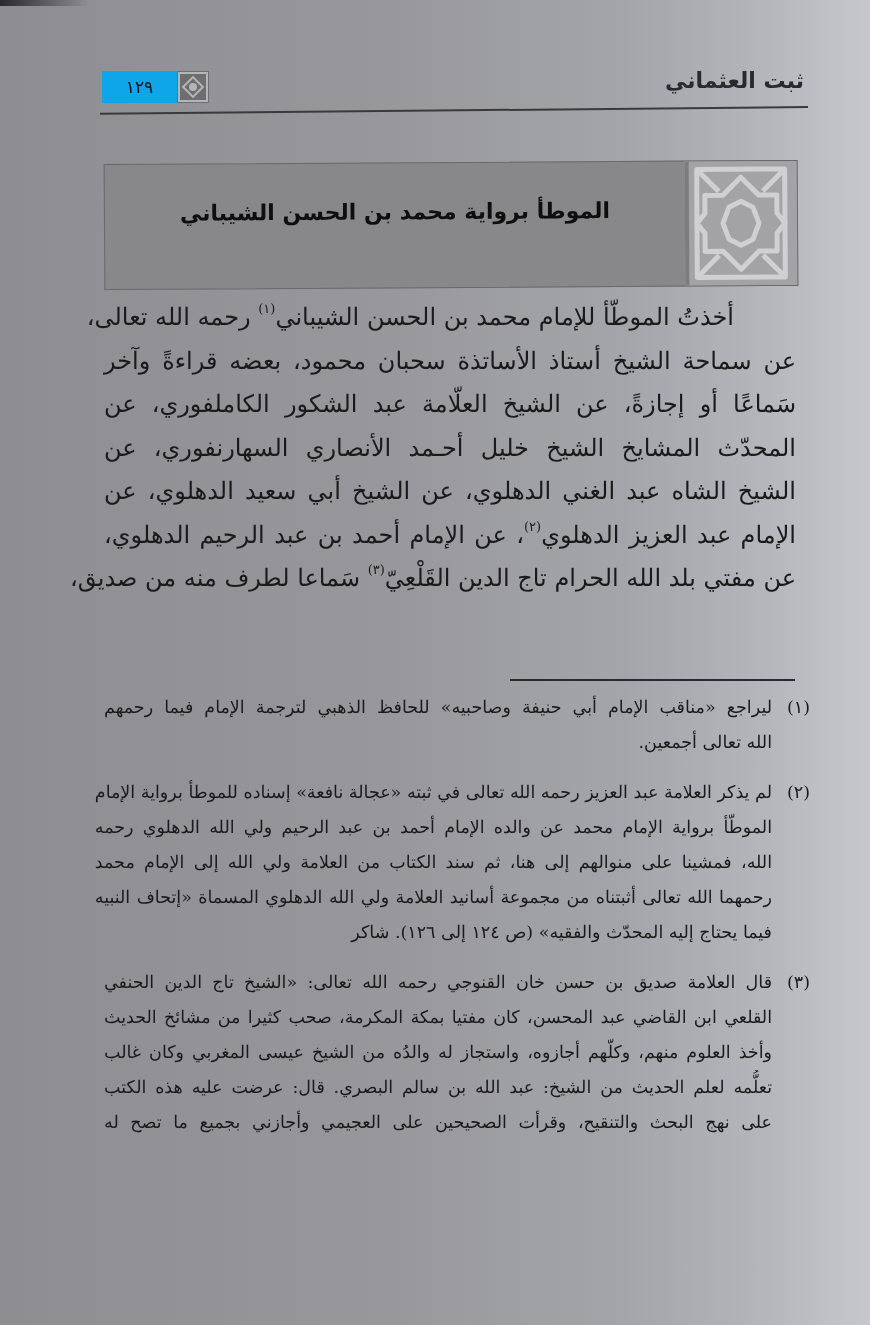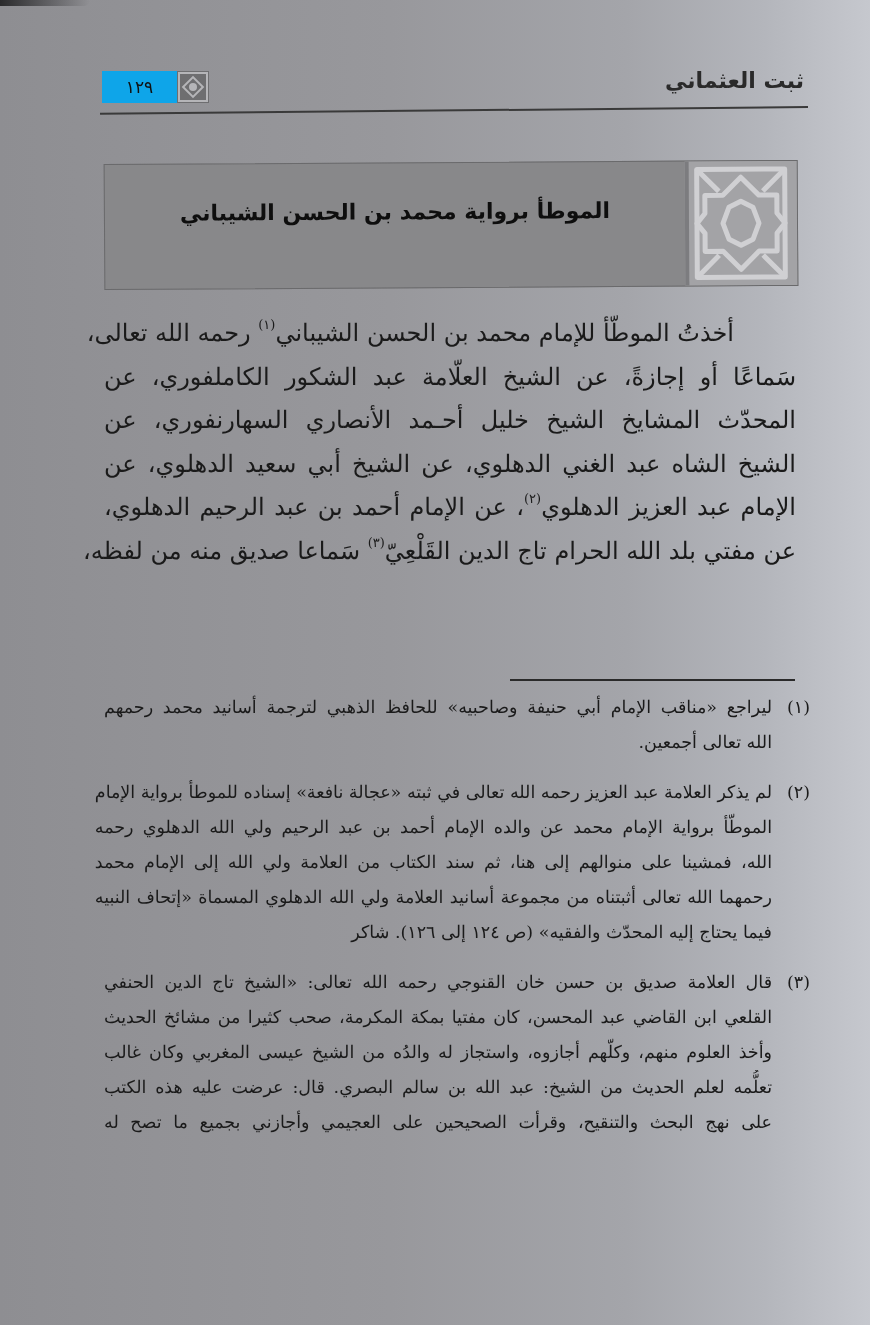--- a/index.html
+++ b/index.html
@@ -107,21 +107,21 @@
       top: 0;
       width: 108px;
       height: 124px;
       background: #a3a3a6;
       border-left: 4px solid #7c7c7f;
     }
     
     .body-text {
       position: absolute;
       left: 104px;
-      top: 312px;
+      top: 296px;
       width: 692px;
       direction: rtl;
       text-align: justify;
       text-align-last: right;
       font-size: 24px;
       line-height: 43.5px;
       color: #1a1a1a;
     }
     .body-text .line {
       display: block;
@@ -211,34 +211,35 @@
           <path d="M52 16 L70 34 L88 34 L88 52 L96 62 L88 72 L88 90 L70 90 L52 108 L34 90 L16 90 L16 72 L8 62 L16 52 L16 34 L34 34 Z"></path>
           <path d="M40 46 L52 40 L64 46 L70 62 L64 78 L52 84 L40 78 L34 62 Z"></path>
           <path d="M8 8 L30 30 M96 8 L74 30 M8 116 L30 94 M96 116 L74 94"></path>
         </g>
       </svg>
     </div>
   </div>
 
   <div class="body-text">
     <span class="line first"><span>أخذتُ الموطّأ للإمام محمد بن الحسن الشيباني</span><sup class="fn">(١)</sup><span> رحمه الله تعالى،</span></span>
+    <span class="line">عن سماحة الشيخ أستاذ الأساتذة سحبان محمود، بعضه قراءةً وآخر</span>
     <span class="line">سَماعًا أو إجازةً، عن الشيخ العلّامة عبد الشكور الكاملفوري، عن</span>
     <span class="line">المحدّث المشايخ الشيخ خليل أحـمد الأنصاري السهارنفوري، عن</span>
     <span class="line">الشيخ الشاه عبد الغني الدهلوي، عن الشيخ أبي سعيد الدهلوي، عن</span>
     <span class="line"><span>الإمام عبد العزيز الدهلوي</span><sup class="fn">(٢)</sup><span>، عن الإمام أحمد بن عبد الرحيم الدهلوي،</span></span>
-    <span class="line"><span>عن مفتي بلد الله الحرام تاج الدين القَلْعِيّ</span><sup class="fn">(٣)</sup><span> سَماعا صديق منه من لفظه،</span></span>
+    <span class="line"><span>عن مفتي بلد الله الحرام تاج الدين القَلْعِيّ</span><sup class="fn">(٣)</sup><span> سَماعا لطرف منه من صديق،</span></span>
   </div>
 
   <div class="fn-separator"></div>
 
   <div class="footnotes">
     <div class="footnote">
       <span class="fn-num">(١)</span>
       <div class="fn-body">
-        <span class="fn-line">ليراجع «مناقب الإمام أبي حنيفة وصاحبيه» للحافظ الذهبي لترجمة أسانيد محمد رحمهم</span>
+        <span class="fn-line">ليراجع «مناقب الإمام أبي حنيفة وصاحبيه» للحافظ الذهبي لترجمة الإمام فيما رحمهم</span>
         <span class="fn-line last">الله تعالى أجمعين.</span>
       </div>
     </div>
 
     <div class="footnote">
       <span class="fn-num">(٢)</span>
       <div class="fn-body">
         <span class="fn-line">لم يذكر العلامة عبد العزيز رحمه الله تعالى في ثبته «عجالة نافعة» إسناده للموطأ برواية الإمام</span>
         <span class="fn-line">الموطّأ برواية الإمام محمد عن والده الإمام أحمد بن عبد الرحيم ولي الله الدهلوي رحمه</span>
         <span class="fn-line">الله، فمشينا على منوالهم إلى هنا، ثم سند الكتاب من العلامة ولي الله إلى الإمام محمد</span>

